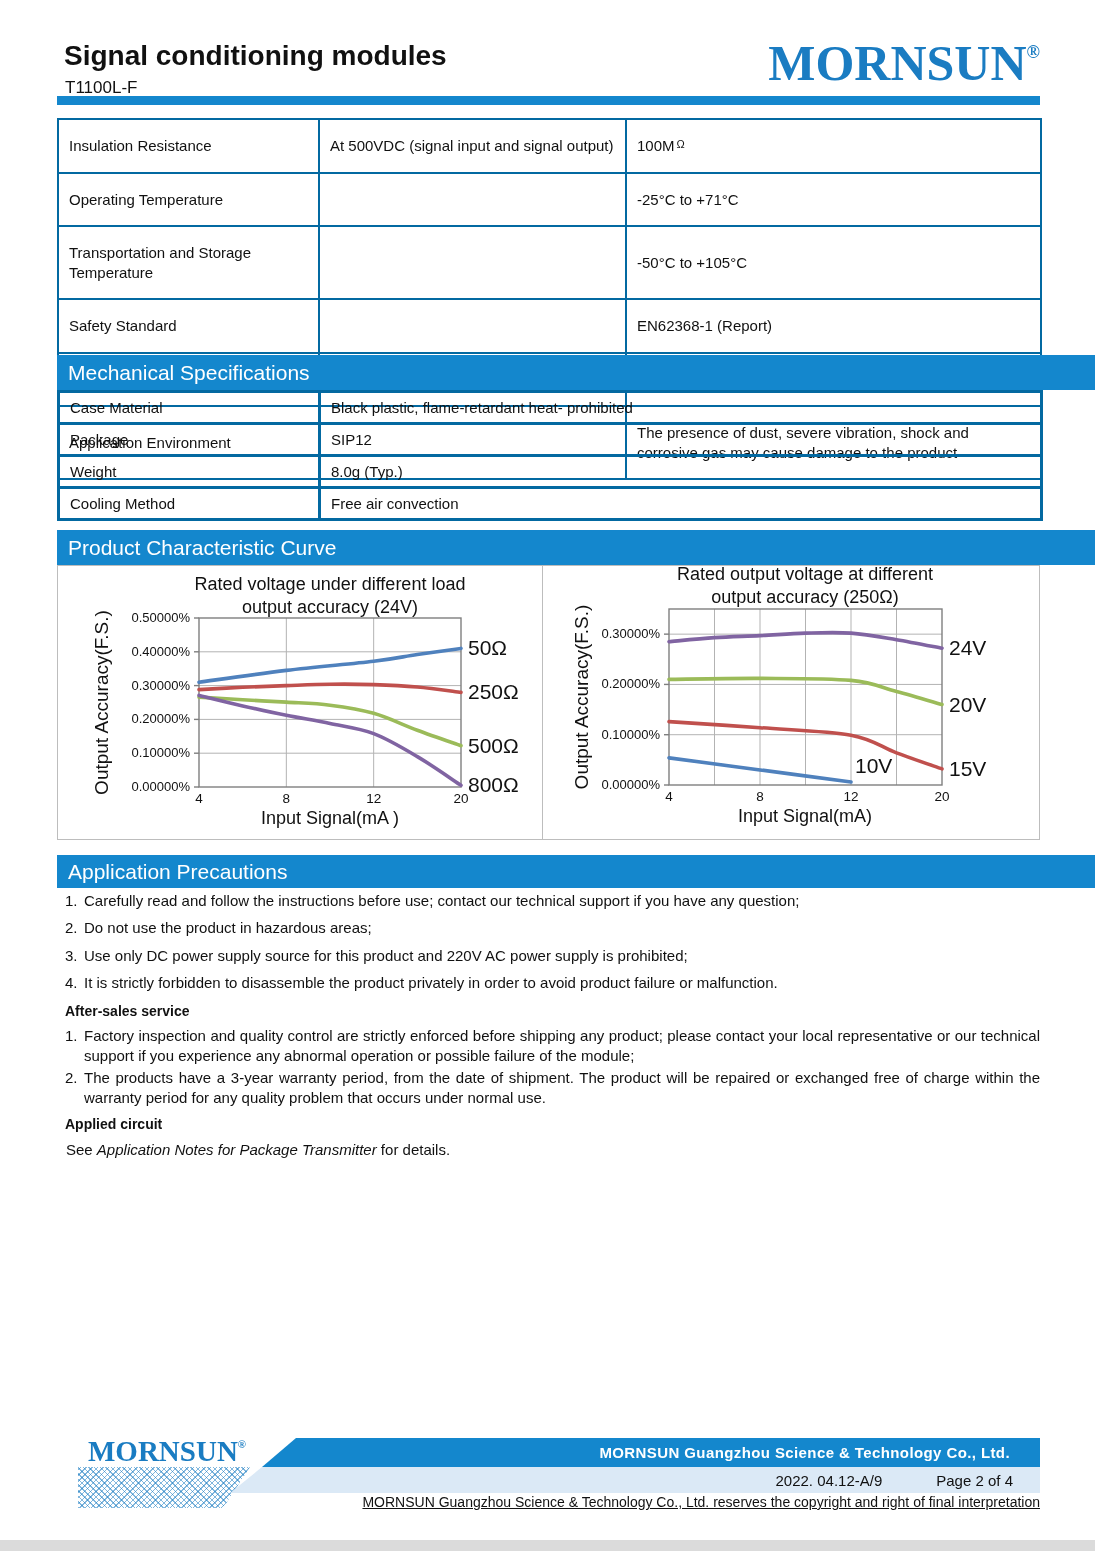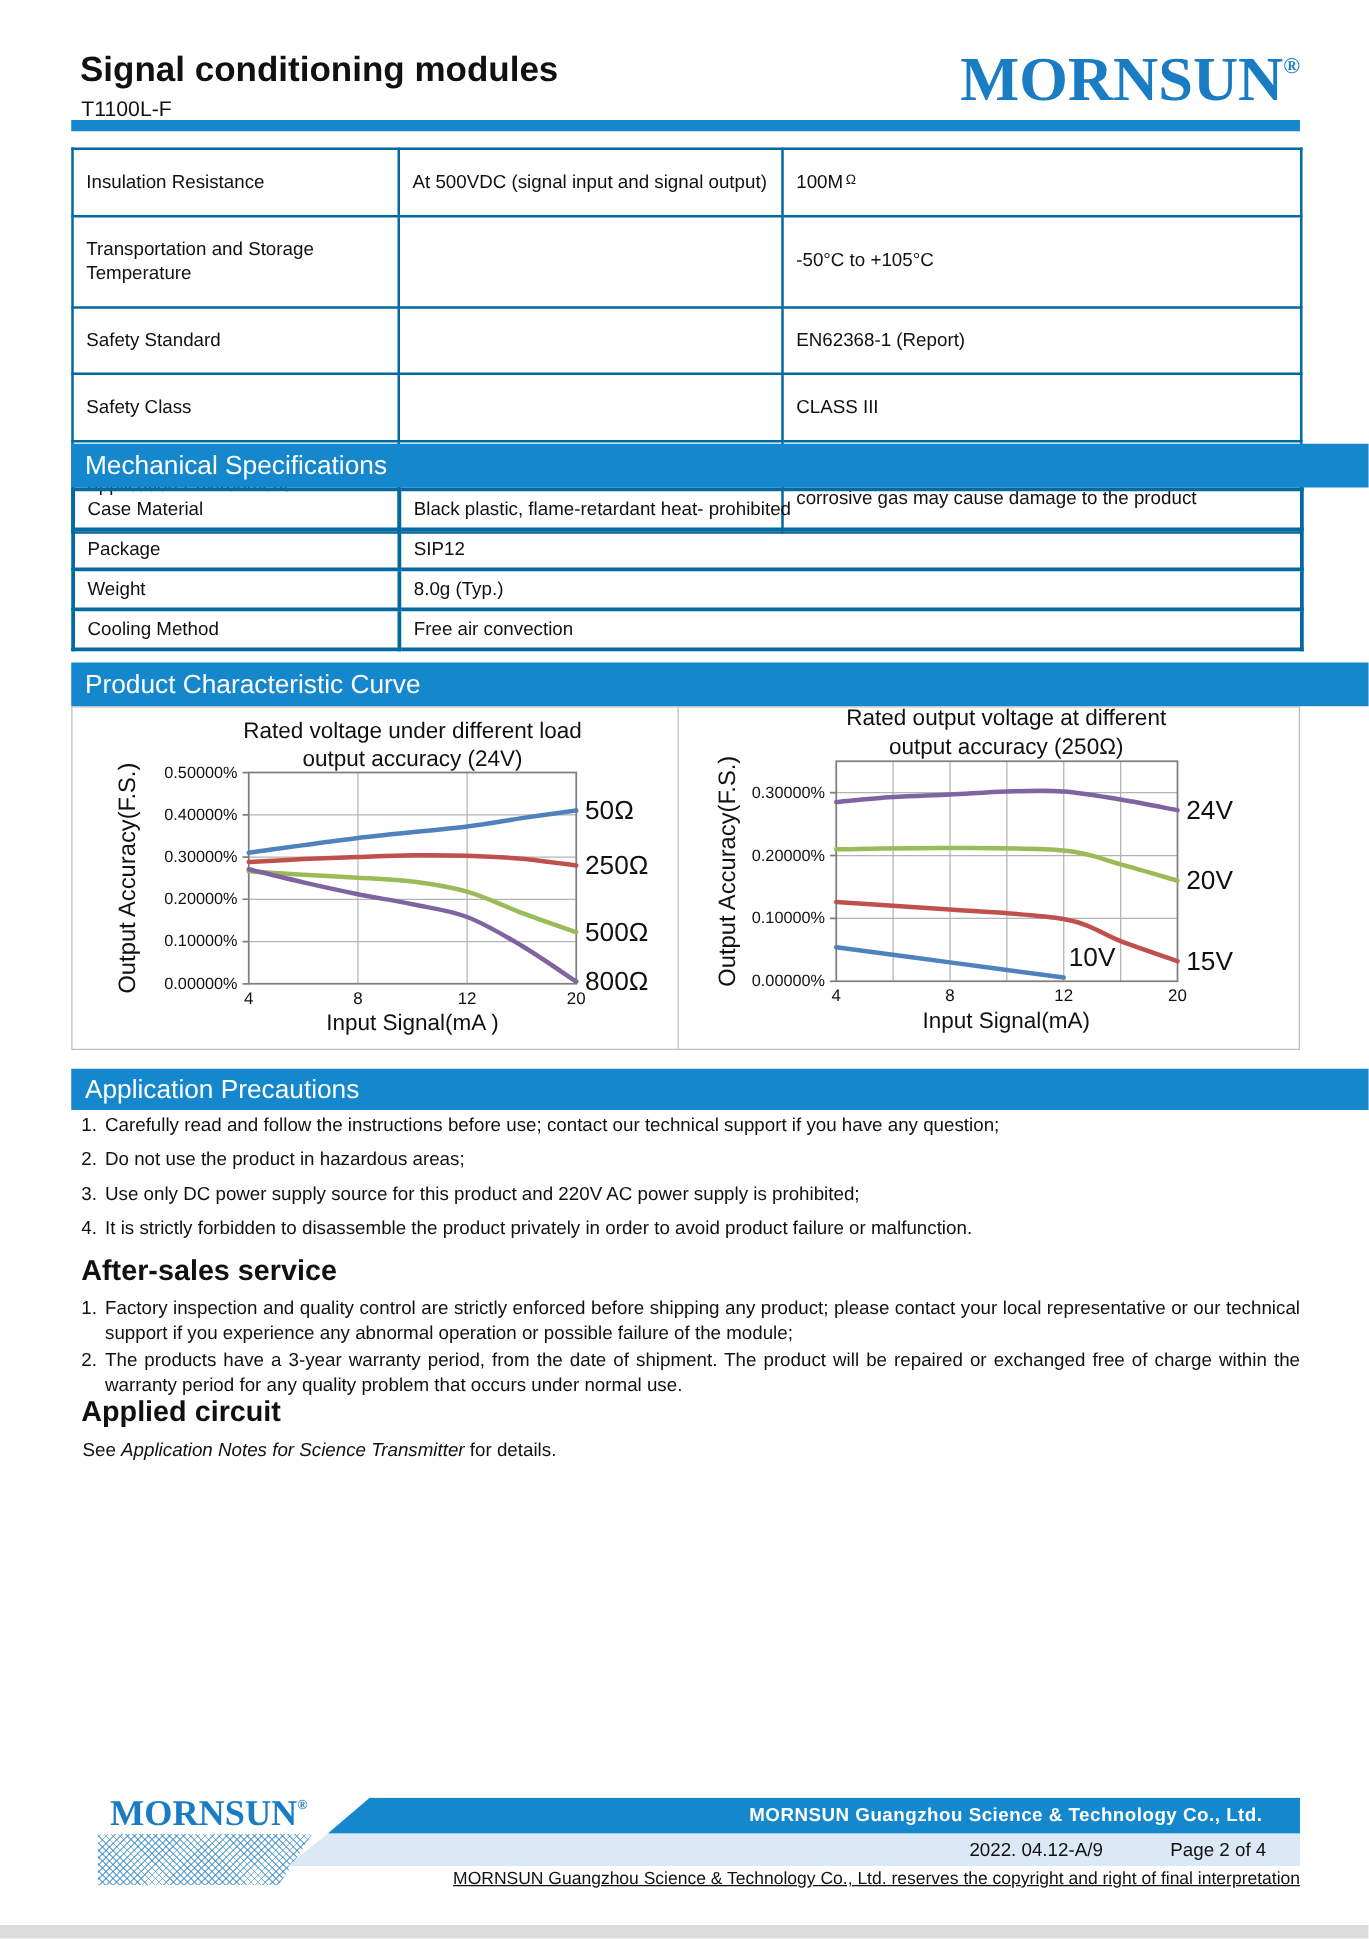--- a/index.html
+++ b/index.html
@@ -34,21 +34,21 @@
              border:1px solid #bdbdbd;display:flex;}
   .chart-panel{height:273px;}
   .chart-panel.right{border-left:1px solid #bdbdbd;}
   svg text{font-family:"Liberation Sans", sans-serif;fill:#111;}
   
   .list-block{position:absolute;left:57px;width:983px;}
   #precaution-list{top:892px;}
   .li-row{display:flex;margin-bottom:9px;font-size:15px;line-height:1.22;}
   .li-num{width:27px;flex:0 0 27px;padding-left:8px;box-sizing:border-box;}
   #aftersales-block{top:1003px;}
-  .sub-heading{font-size:23px;font-weight:bold;margin:0 0 7px 8px;}
+  .sub-heading{font-size:14px;font-weight:bold;margin:0 0 7px 8px;}
   .as-row{display:flex;font-size:15px;line-height:1.33;margin-bottom:2px;}
   .as-row .li-num{width:27px;flex:0 0 27px;padding-left:8px;box-sizing:border-box;}
   .as-row .li-text{text-align:justify;}
   #applied-block{top:1116px;}
   .see-line{font-size:15px;margin-left:9px;margin-top:9px;}
   .see-line .it{font-style:italic;}
   
   .footer-logo{position:absolute;left:88px;top:1437px;font-family:"Liberation Serif", serif;
                font-weight:bold;color:#1A7CC2;font-size:29px;line-height:1;}
   .footer-logo .reg{font-size:11px;vertical-align:13px;}
@@ -84,20 +84,25 @@
         <col style="width:307px">
         <col style="width:415px">
       </colgroup>
     <tbody id="spec-tbody">
     <tr>
       <td class="c1">Insulation Resistance</td>
       <td class="c2 cond">At 500VDC (signal input and signal output)</td>
       <td class="c3"><span class="val-main">100M</span><span class="val-unit">Ω</span></td>
     </tr>
 
+    <tr>
+      <td class="c1">Operating Temperature</td>
+      <td class="c2 cond"></td>
+      <td class="c3"><span class="val-main">-25°C to +71°C</span><span class="val-unit"></span></td>
+    </tr>
 
     <tr>
       <td class="c1">Transportation and Storage Temperature</td>
       <td class="c2 cond"></td>
       <td class="c3"><span class="val-main">-50°C to +105°C</span><span class="val-unit"></span></td>
     </tr>
 
     <tr>
       <td class="c1">Safety Standard</td>
       <td class="c2 cond"></td>
@@ -260,21 +265,21 @@
 
     <div class="li-row as-row">
       <span class="li-num">2.</span>
       <span class="li-text">The products have a 3-year warranty period, from the date of shipment. The product will be repaired or exchanged free of charge within the warranty period for any quality problem that occurs under normal use.</span>
     </div>
   </div>
   </div>
 
   <div class="list-block" id="applied-block">
     <div class="sub-heading">Applied circuit</div>
-    <div class="see-line"><span>See </span><span class="it">Application Notes for Science Transmitter</span><span> for details.</span></div>
+    <div class="see-line"><span>See </span><span class="it">Application Notes for Package Transmitter</span><span> for details.</span></div>
   </div>
 
   <div class="footer-logo"><span>MORNSUN</span><span class="reg">®</span></div>
   <div class="footer-hatch"></div>
   <div class="footer-blue">
       <span>MORNSUN Guangzhou Science &amp; Technology Co., Ltd.</span>
     </div>
   <div class="footer-light">
     <span>2022. 04.12-A/9</span>
     <span>Page 2 of 4</span>

